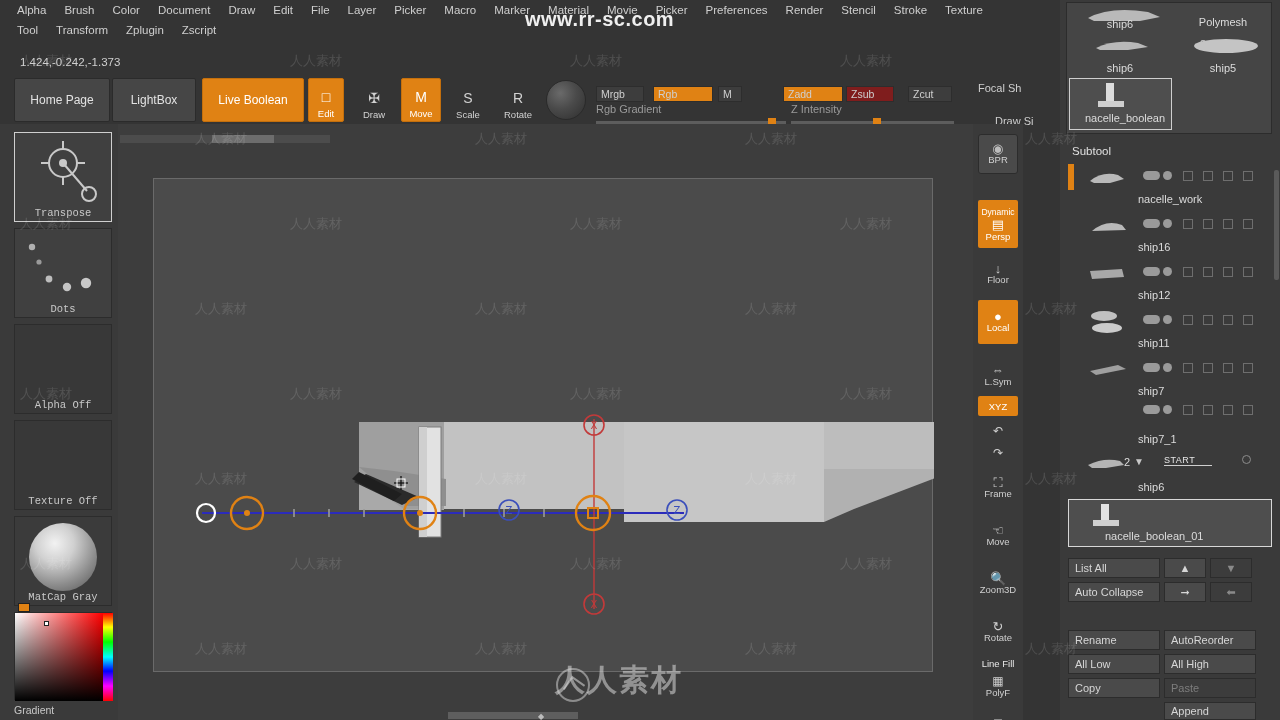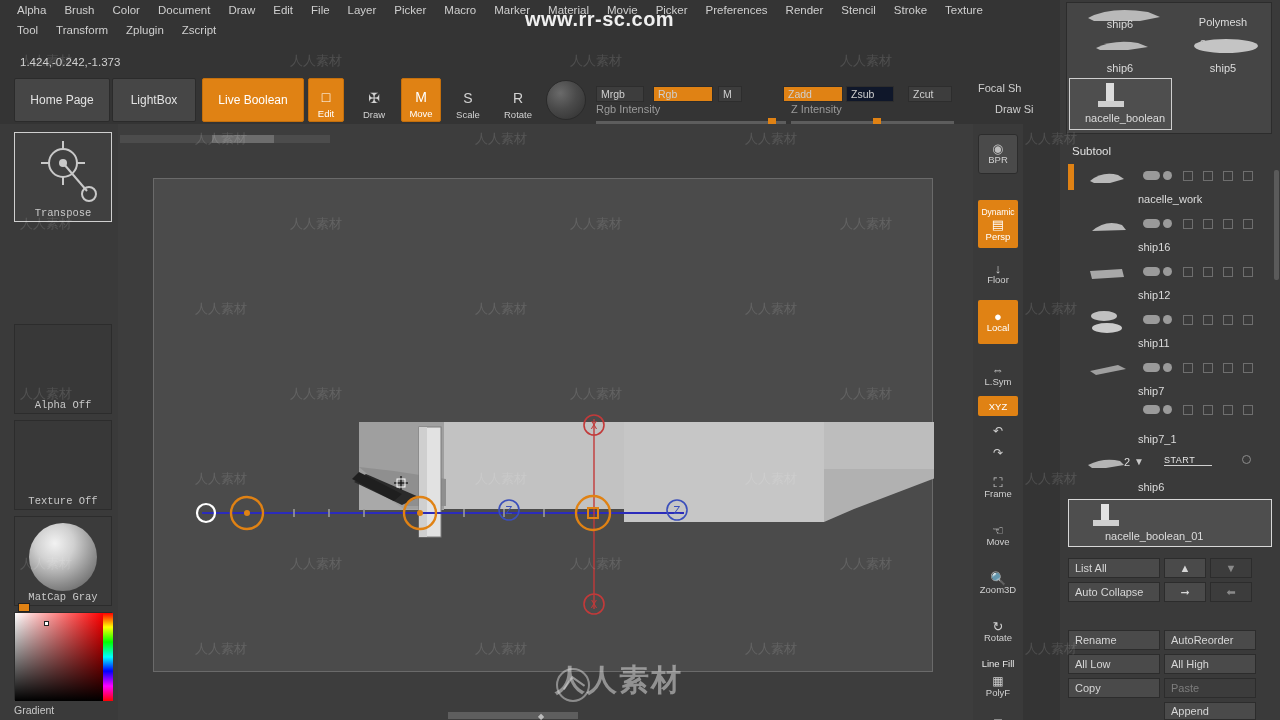--- a/index.html
+++ b/index.html
@@ -194,52 +194,62 @@
   </div>
 
   <div style="position:absolute; left:546px; top:4px; width:40px; height:40px; border-radius:50%;
               background:radial-gradient(circle at 35% 32%, #6a6a6a 0%, #4a4a4a 45%, #2e2e2e 100%);
               border:1px solid #2a2a2a;"></div>
 
   <div class="swatchbtn" style="left:596px; top:10px; width:48px; background:#3d3d3d;">Mrgb</div>
   <div class="swatchbtn orange-sm" style="left:653px; top:10px; width:60px;">Rgb</div>
   <div class="swatchbtn" style="left:718px; top:10px; width:24px; background:#3d3d3d;">M</div>
   <div class="swatchbtn orange-sm" style="left:783px; top:10px; width:60px;">Zadd</div>
-  <div class="swatchbtn" style="left:846px; top:10px; width:48px; background:#0f172a;">Zsub</div>
+  <div class="swatchbtn" style="left:846px; top:10px; width:48px; background:#7f1d1d;">Zsub</div>
   <div class="swatchbtn" style="left:908px; top:10px; width:44px; background:#3d3d3d;">Zcut</div>
 
-  <div class="slider-lab" style="left:596px; top:27px;">Rgb Intensity</div>
+  <div class="slider-lab" style="left:596px; top:27px;">Rgb Gradient</div>
   <div class="slider-track" style="left:596px; top:45px; width:190px;">
     <div class="slider-knob" style="left:172px;"></div>
   </div>
   <div class="slider-lab" style="left:791px; top:27px;">Z Intensity</div>
   <div class="slider-track" style="left:791px; top:45px; width:163px;">
     <div class="slider-knob" style="left:82px;"></div>
   </div>
 
   <div class="slider-lab" style="left:978px; top:6px; color:#cfcfcf;">Focal Sh</div>
-  <div class="slider-lab" style="left:978px; top:27px; color:#cfcfcf;padding-left:17px;">Draw Si</div>
+  <div class="slider-lab" style="left:978px; top:39px; color:#cfcfcf;padding-left:17px;">Draw Si</div>
 </div>
 
 <div class="leftshelf">
 
   <div class="lcell sel" style="top:8px; height:90px;">
     <svg width="96" height="72" style="position:absolute;left:0;top:0;">
       <circle cx="48" cy="30" r="14" fill="none" stroke="#c9c9c9" stroke-width="2"></circle>
       <circle cx="48" cy="30" r="4" fill="#c9c9c9"></circle>
       <line x1="48" y1="8" x2="48" y2="16" stroke="#c9c9c9" stroke-width="2"></line>
       <line x1="48" y1="44" x2="48" y2="52" stroke="#c9c9c9" stroke-width="2"></line>
       <line x1="26" y1="30" x2="34" y2="30" stroke="#c9c9c9" stroke-width="2"></line>
       <line x1="62" y1="30" x2="70" y2="30" stroke="#c9c9c9" stroke-width="2"></line>
       <line x1="48" y1="30" x2="72" y2="58" stroke="#c9c9c9" stroke-width="2"></line>
       <circle cx="74" cy="61" r="7" fill="none" stroke="#c9c9c9" stroke-width="2"></circle>
     </svg>
     <span class="cap">Transpose</span>
   </div>
 
+  <div class="lcell" style="top:104px; height:90px;">
+    <svg width="96" height="72" style="position:absolute;left:0;top:4px;">
+      <circle cx="17" cy="14" r="3.2" fill="#b0b0b0"></circle>
+      <circle cx="24" cy="29" r="2.6" fill="#9a9a9a"></circle>
+      <circle cx="34" cy="46" r="3.4" fill="#bdbdbd"></circle>
+      <circle cx="52" cy="54" r="4.2" fill="#c4c4c4"></circle>
+      <circle cx="71" cy="50" r="5.2" fill="#c9c9c9"></circle>
+    </svg>
+    <span class="cap">Dots</span>
+  </div>
 
   <div class="lcell" style="top:296px; height:90px; background:#383838;">
     <span class="cap">Texture Off</span>
   </div>
 
   <div class="lcell" style="top:200px; height:90px; background:#383838;">
     <span class="cap">Alpha Off</span>
   </div>
 
   <div class="lcell" style="top:392px; height:90px; background:#3b3b3b;">

